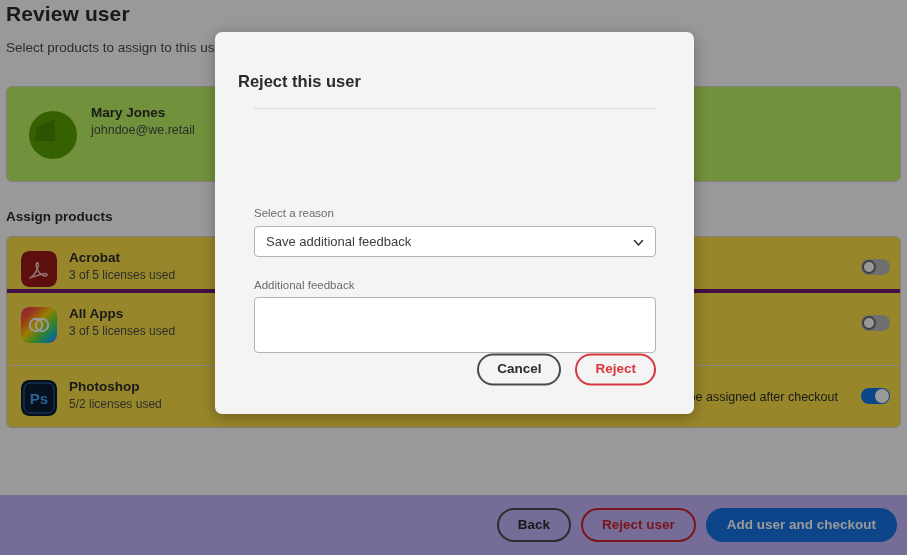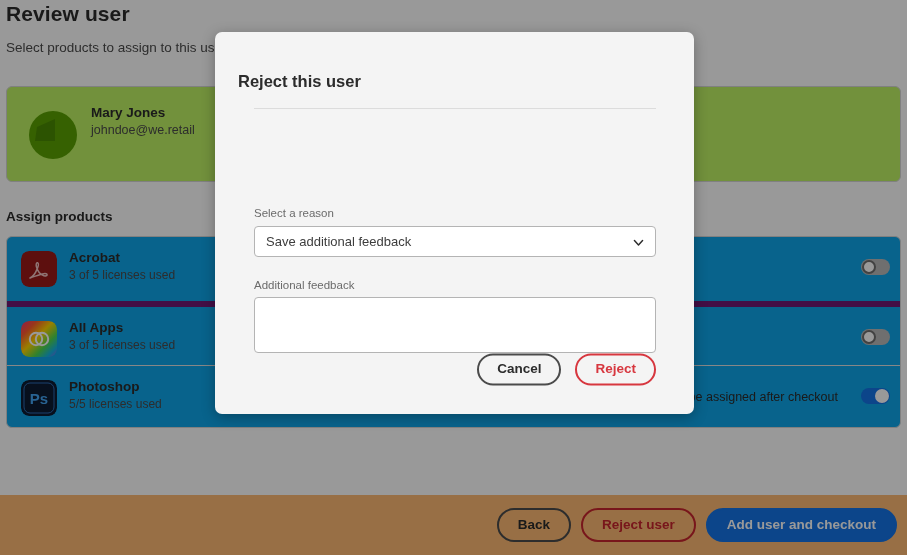--- a/index.html
+++ b/index.html
@@ -43,27 +43,27 @@
     font-size:12.5px; color:#4b4b4b;
   }
 
   .assign-title {
     position:absolute; left:6px; top:209px;
     font-size:13.5px; font-weight:700; color:#2c2c2c;
   }
 
   .products {
     position:absolute; left:6px; top:236px; width:895px; height:192px;
-    border:1px solid #d5d5d5; border-radius:6px; background:#0ea5e9;
+    border:1px solid #d5d5d5; border-radius:6px; background:#fde047;
   }
   .prow {
     position:absolute; left:0; width:893px; height:64px;
   }
   .prow.r0 { top:0; }
-  .prow.r1 { top:64px; border-top:6px solid #701a75; }
+  .prow.r1 { top:52px; border-top:4px solid #701a75; }
   .prow.r2 { top:128px; border-top:1px solid #e2e2e2; }
 
   .picon {
     position:absolute; left:14px; top:14px; width:36px; height:36px;
     border-radius:8px; overflow:hidden;
   }
   .pname {
     position:absolute; left:62px; top:13px;
     font-size:13.5px; font-weight:700; color:#2c2c2c;
   }
@@ -83,21 +83,21 @@
   .toggle .knob {
     position:absolute; left:1px; top:1px; width:14px; height:14px;
     border-radius:50%; background:#ffffff; border:2px solid #6e6e6e;
   }
   .toggle.on { background:#1473e6; }
   .toggle.on .knob { left:14px; border-color:#ffffff; }
 
   
   .actionbar {
     position:absolute; left:0; bottom:0; width:907px; height:60px;
-    background:#fdba74; display:flex; align-items:center;
+    background:#c4b5fd; display:flex; align-items:center;
     justify-content:flex-end; gap:10px; padding-right:10px;
   }
   .btn {
     border-radius:18px; font-size:13.5px; font-weight:700;
     padding:8px 19px; cursor:pointer; background:transparent;
     line-height:1.1; white-space:nowrap;
   }
   .btn.outline-dark { border:2px solid #4b4b4b; color:#2c2c2c; }
   .btn.outline-red  { border:2px solid #c9252d; color:#c9252d; }
   .btn.filled-blue  { border:2px solid #1473e6; background:#1473e6; color:#ffffff; }
@@ -225,21 +225,21 @@
 
       <div class="prow r2">
         <div class="picon">
           <svg viewBox="0 0 36 36" width="36" height="36">
             <rect width="36" height="36" rx="8" fill="#0c1b33"></rect>
             <rect x="3" y="3" width="30" height="30" rx="6" fill="none" stroke="#2d6fb8" stroke-width="1"></rect>
             <text x="18" y="24" text-anchor="middle" font-family="Liberation Sans, sans-serif" font-size="15" font-weight="700" fill="#43a5f5">Ps</text>
           </svg>
         </div>
         <div class="pname">Photoshop</div>
-        <div class="plic">5/5 licenses used</div>
+        <div class="plic">5/2 licenses used</div>
         <div class="pnote">ill be assigned after checkout</div>
         <div class="toggle on">
           <div class="knob"></div>
         </div>
       </div>
 
     </div>
 
     <div class="actionbar">
       <button class="btn outline-dark">Back</button>

